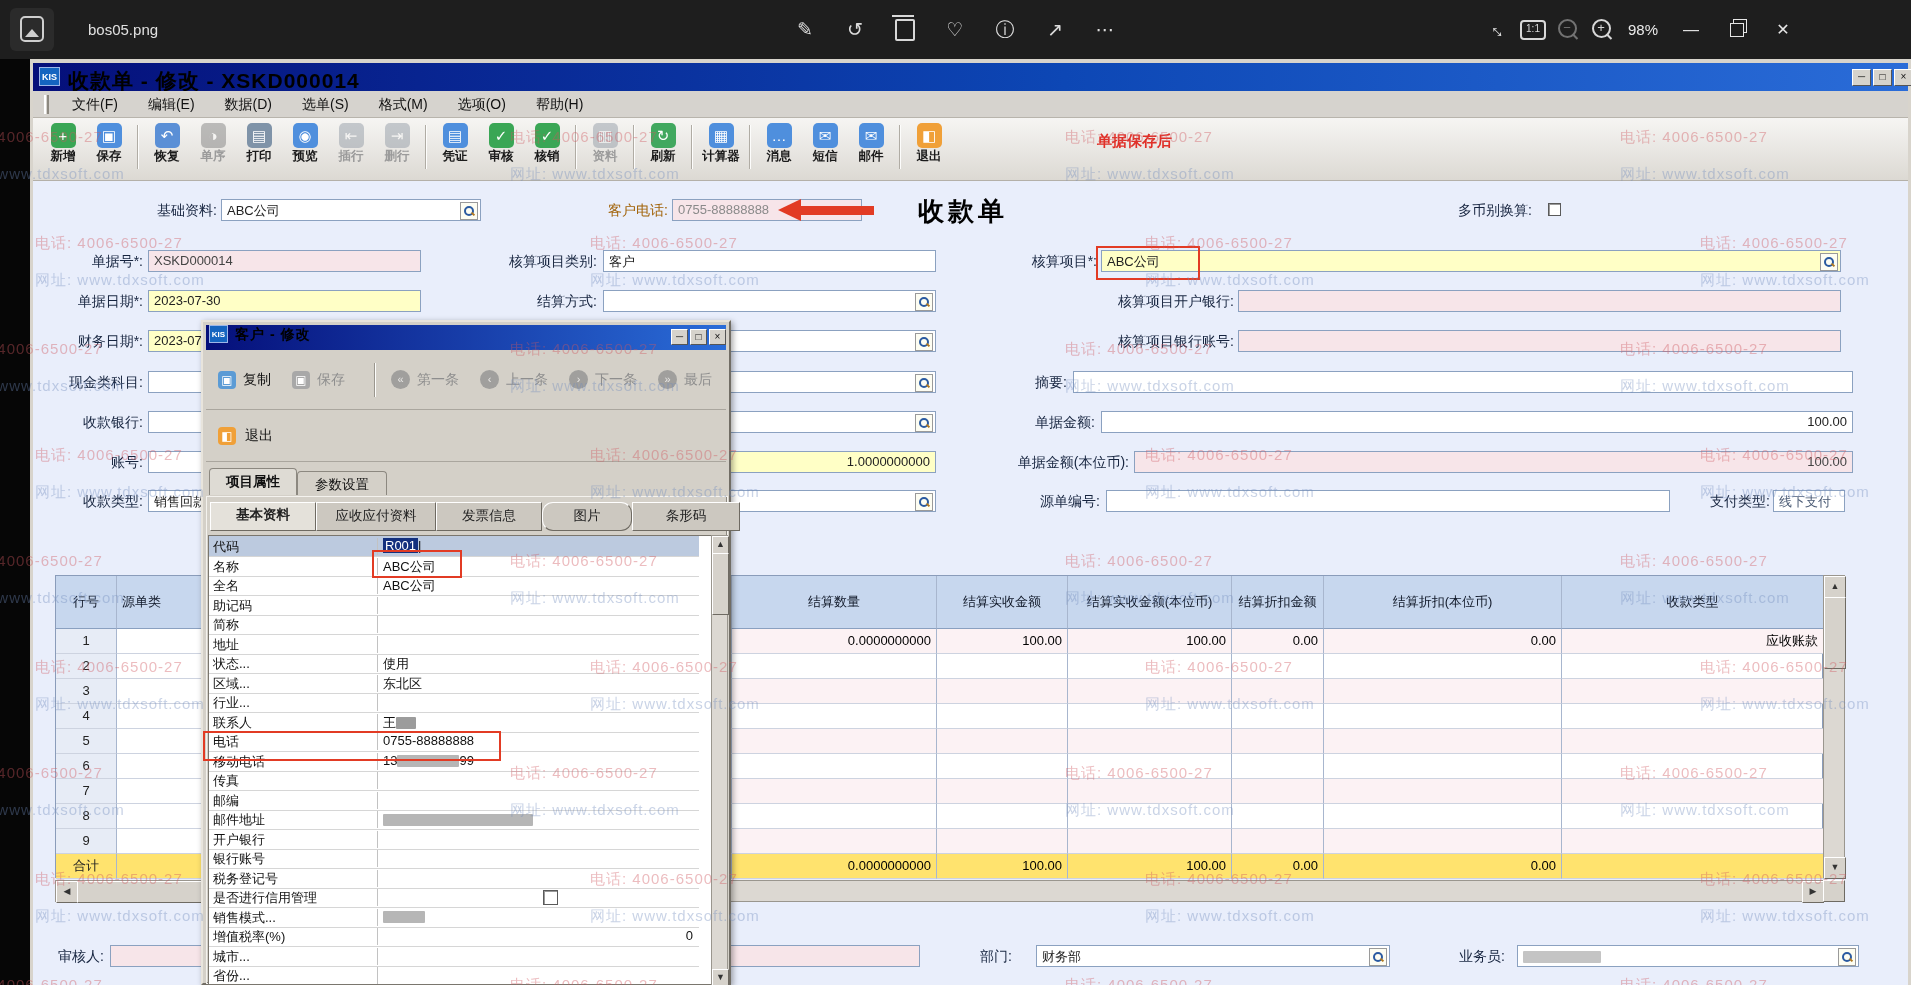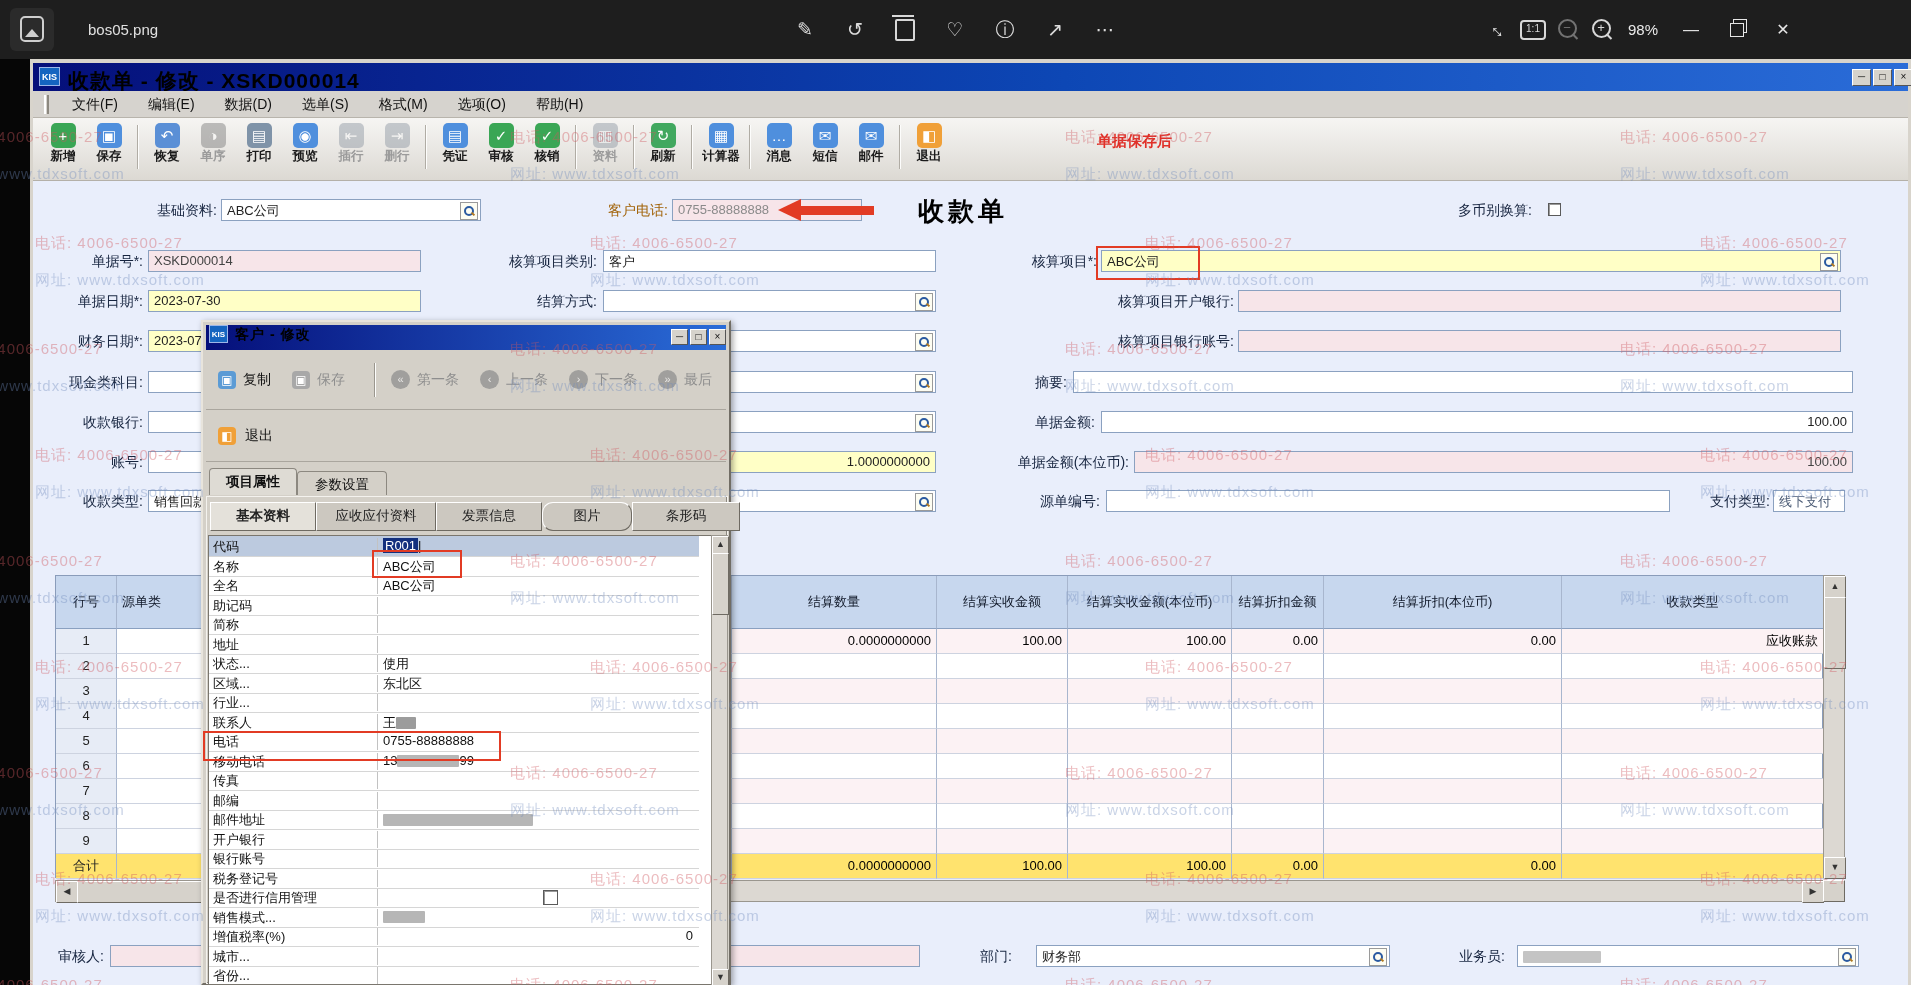--- a/index.html
+++ b/index.html
@@ -439,21 +439,21 @@
       <div class="dtb-txt off">最后</div>
     </div>
   <div class="abs" id="dlg-toolbar2">
     <span class="dtb-ico" style="background:#f0a038;">◧</span>
     <span class="dtb-txt">退出</span>
   </div>
   <div class="dtab" style="left:6px;top:146px;width:86px;z-index:2;background:#dedbd4;font-weight:bold;"><span>项目属性</span></div>
   <div class="dtab" style="left:94px;top:149px;width:88px;height:23px;"><span>参数设置</span></div>
   <div class="abs" id="dlg-panel"></div>
   <div class="abs" id="dlg-itabs" style="left:7px;top:180px;display:flex;">
-      <div class="itab active" style="width: 104px;">基本资料</div>
+      <div class="itab active" style="width: 104px; font-family: Liberation Mono, monospace;">基本资料</div>
       <div class="itab" style="width: 118px;">应收应付资料</div>
       <div class="itab" style="width: 104px;">发票信息</div>
       <div class="itab" style="width: 88px; border-radius: 11px;">图片</div>
       <div class="itab" style="width: 106px;">条形码</div>
     </div>
   <div class="abs" id="dlg-grid">
       <div class="grow sel" style="top: 0px;">
         <div class="gl">代码</div>
         <div class="gv"><span style="background: rgb(19, 48, 126); color: rgb(255, 255, 255); padding: 0px 2px;">R001</span><span>|</span></div>
       </div>

